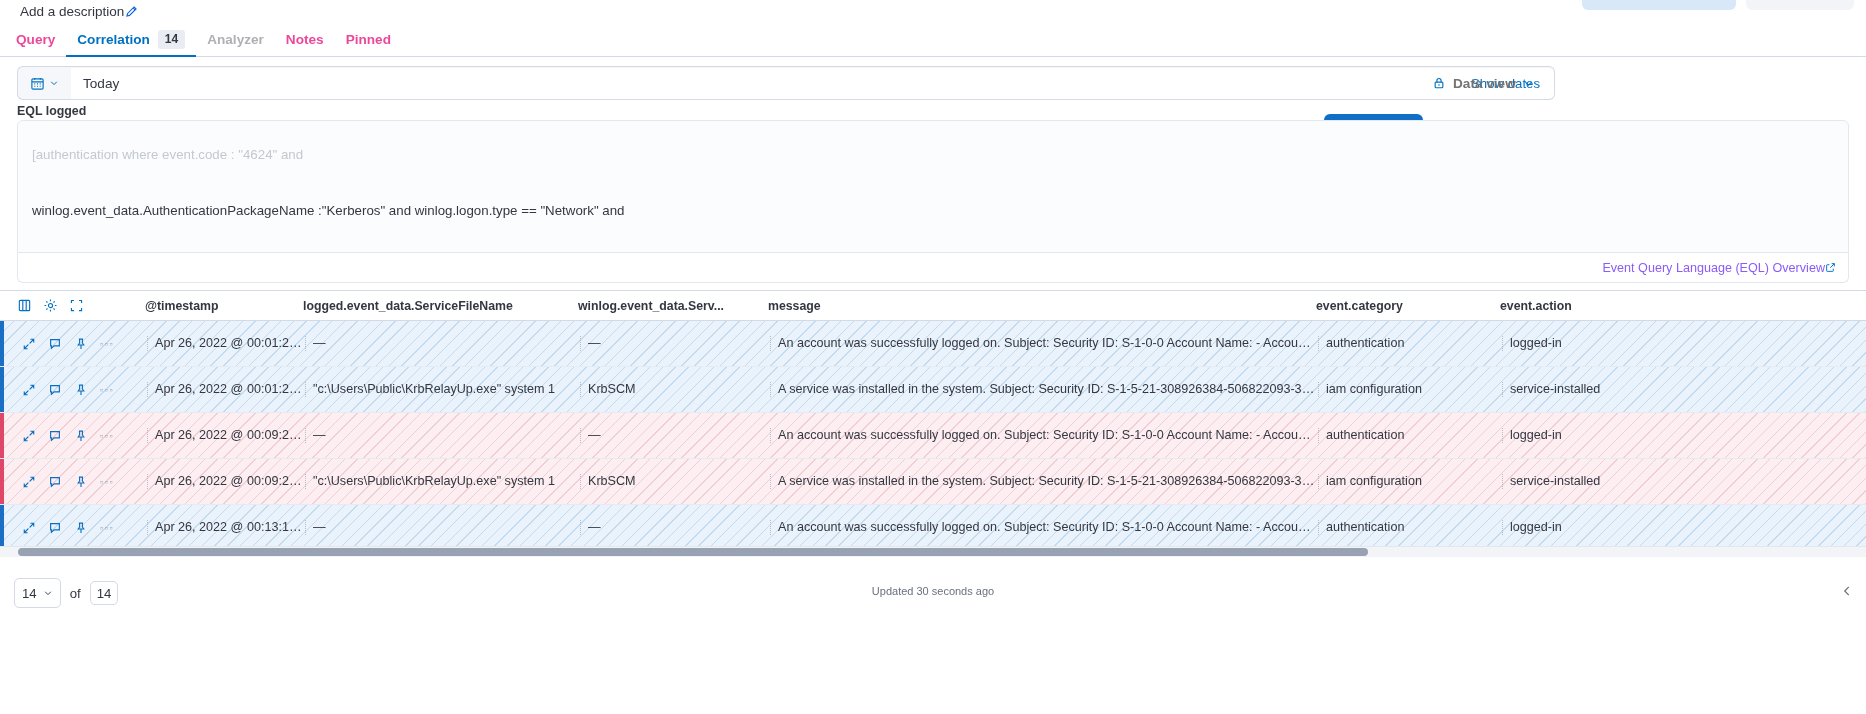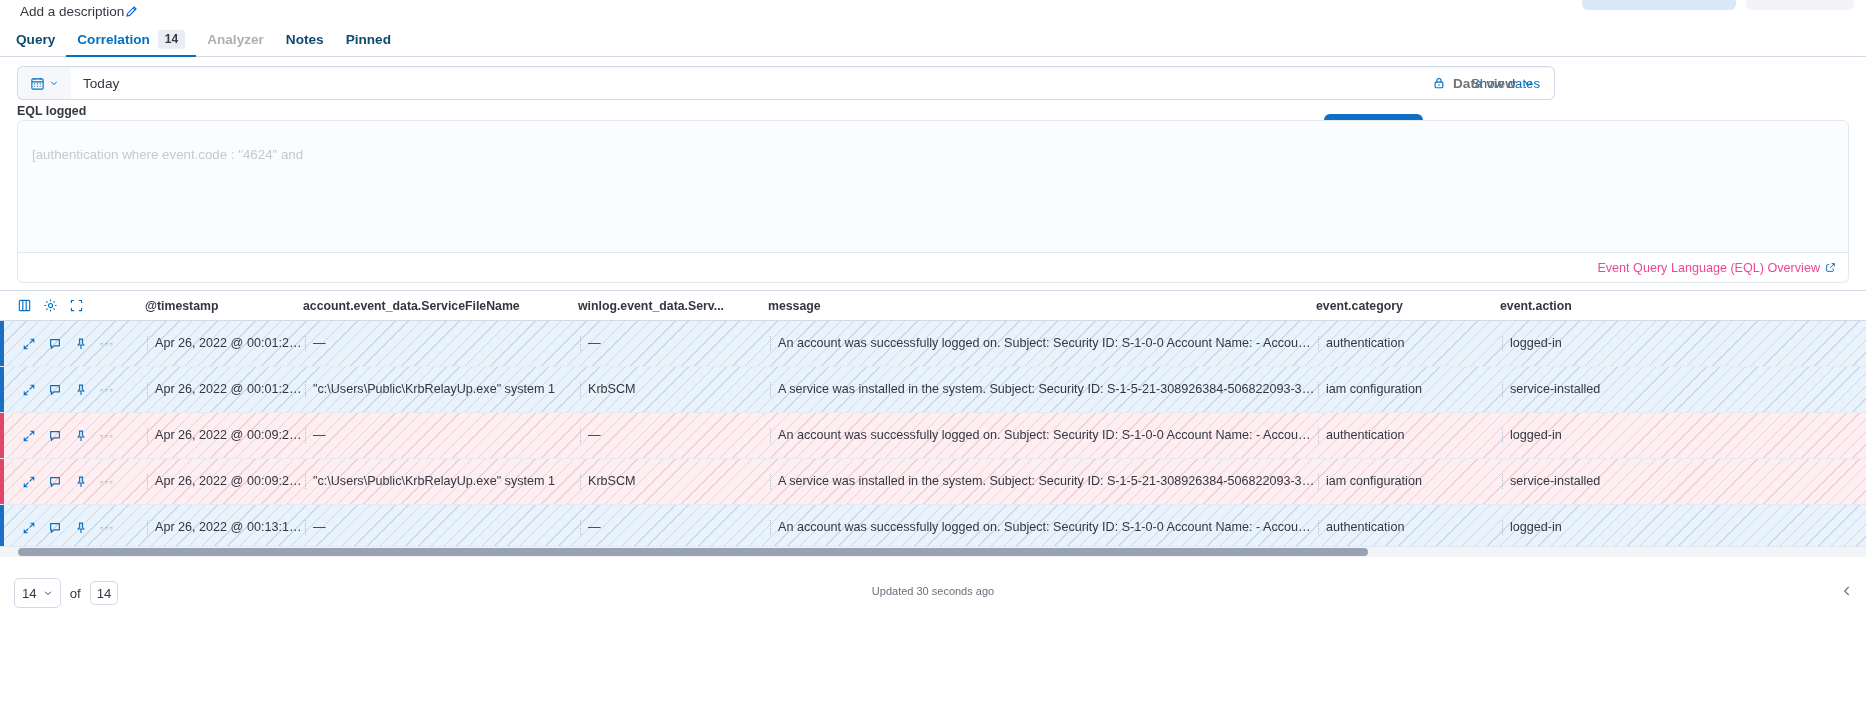--- a/index.html
+++ b/index.html
@@ -45,21 +45,21 @@
   
   .tabbar {
     position: absolute; left: 0; top: 23px; width: 1866px; height: 34px;
     display: flex; align-items: flex-end;
     border-bottom: 1px solid #d3dae6;
     padding-left: 5px;
   }
   .tab {
     height: 33px; display: flex; align-items: center; gap: 8px;
     padding: 0 11px; font-size: 13.6px; font-weight: 700;
-    color: #0c4a6e; cursor: pointer;
+    color: #ec4899; cursor: pointer;
     border-bottom: 2px solid transparent;
     position: relative; top: 1px;
   }
   .tab.active { color: #0071c2; border-bottom-color: #0071c2; }
   .tab.disabled { color: #afb0b3; font-weight: 700; }
   .tab-badge {
     background: #e9edf3; border-radius: 3px;
     font-size: 12px; font-weight: 600; color: #343741;
     padding: 2px 7px; line-height: 1.2;
   }
@@ -129,22 +129,22 @@
   .eql-footer {
     position: absolute; left: 17px; top: 253px;
     width: 1832px; height: 30px;
     background: #fff;
     border: 1px solid #e3e8ef; border-top: none;
     border-radius: 0 0 6px 6px;
     display: flex; align-items: center; justify-content: flex-end;
     padding-right: 12px;
   }
   .eql-link {
-    font-size: 12.6px; color: #ec4899; cursor: pointer;
-    display: flex; align-items: center; gap: 5px;
+    font-size: 12.6px; color: #8b5cf6; cursor: pointer;
+    display: flex; align-items: center; 
   }
 
   
   .grid {
     position: absolute; left: 0; top: 290px;
     width: 1866px; height: 266px;
     background: #fff;
     border-top: 1px solid #d3dae6;
     overflow: hidden;
   }
@@ -343,20 +343,21 @@
     <svg width="11" height="11" viewBox="0 0 16 16" fill="none" stroke="#0071c2" stroke-width="1.6">
       <path d="M3.5 6l4.5 4.5L12.5 6"></path>
     </svg>
   </span>
 </div>
 
 <div class="eql-label">EQL logged</div>
 <div class="eql-panel">
   <div class="eql-lines">
     <div class="eql-line faded">[authentication where event.code : "4624" and</div>
+    <div class="eql-line">winlog.event_data.AuthenticationPackageName :"Kerberos" and winlog.logon.type == "Network" and</div>
     
     
     
     
     
     
   </div>
 </div>
 <div class="eql-footer">
   <span class="eql-link">
@@ -387,21 +388,21 @@
           <path d="M8 1.6v1.8M8 12.6v1.8M1.6 8h1.8M12.6 8h1.8M3.5 3.5l1.3 1.3M11.2 11.2l1.3 1.3M12.5 3.5l-1.3 1.3M4.8 11.2l-1.3 1.3"></path>
         </svg>
       </span>
       <span class="rt-ico">
         <svg width="15" height="15" viewBox="0 0 16 16" fill="none" stroke="#0071c2" stroke-width="1.2">
           <path d="M2.6 5.4V2.6h2.8M10.6 2.6h2.8v2.8M13.4 10.6v2.8h-2.8M5.4 13.4H2.6v-2.8"></path>
         </svg>
       </span>
     </div>
     <div class="gh-cell c-ts">@timestamp</div>
-    <div class="gh-cell c-svcf">account.event_data.ServiceFileName</div>
+    <div class="gh-cell c-svcf">logged.event_data.ServiceFileName</div>
     <div class="gh-cell c-svc">winlog.event_data.Serv...</div>
     <div class="gh-cell c-msg">message</div>
     <div class="gh-cell c-cat">event.category</div>
     <div class="gh-cell c-act">event.action</div>
   </div>
 
   <div class="grid-row blue">
     <div class="rowbg"></div>
     <div class="row-accent"></div>
     <div class="row-tools">

